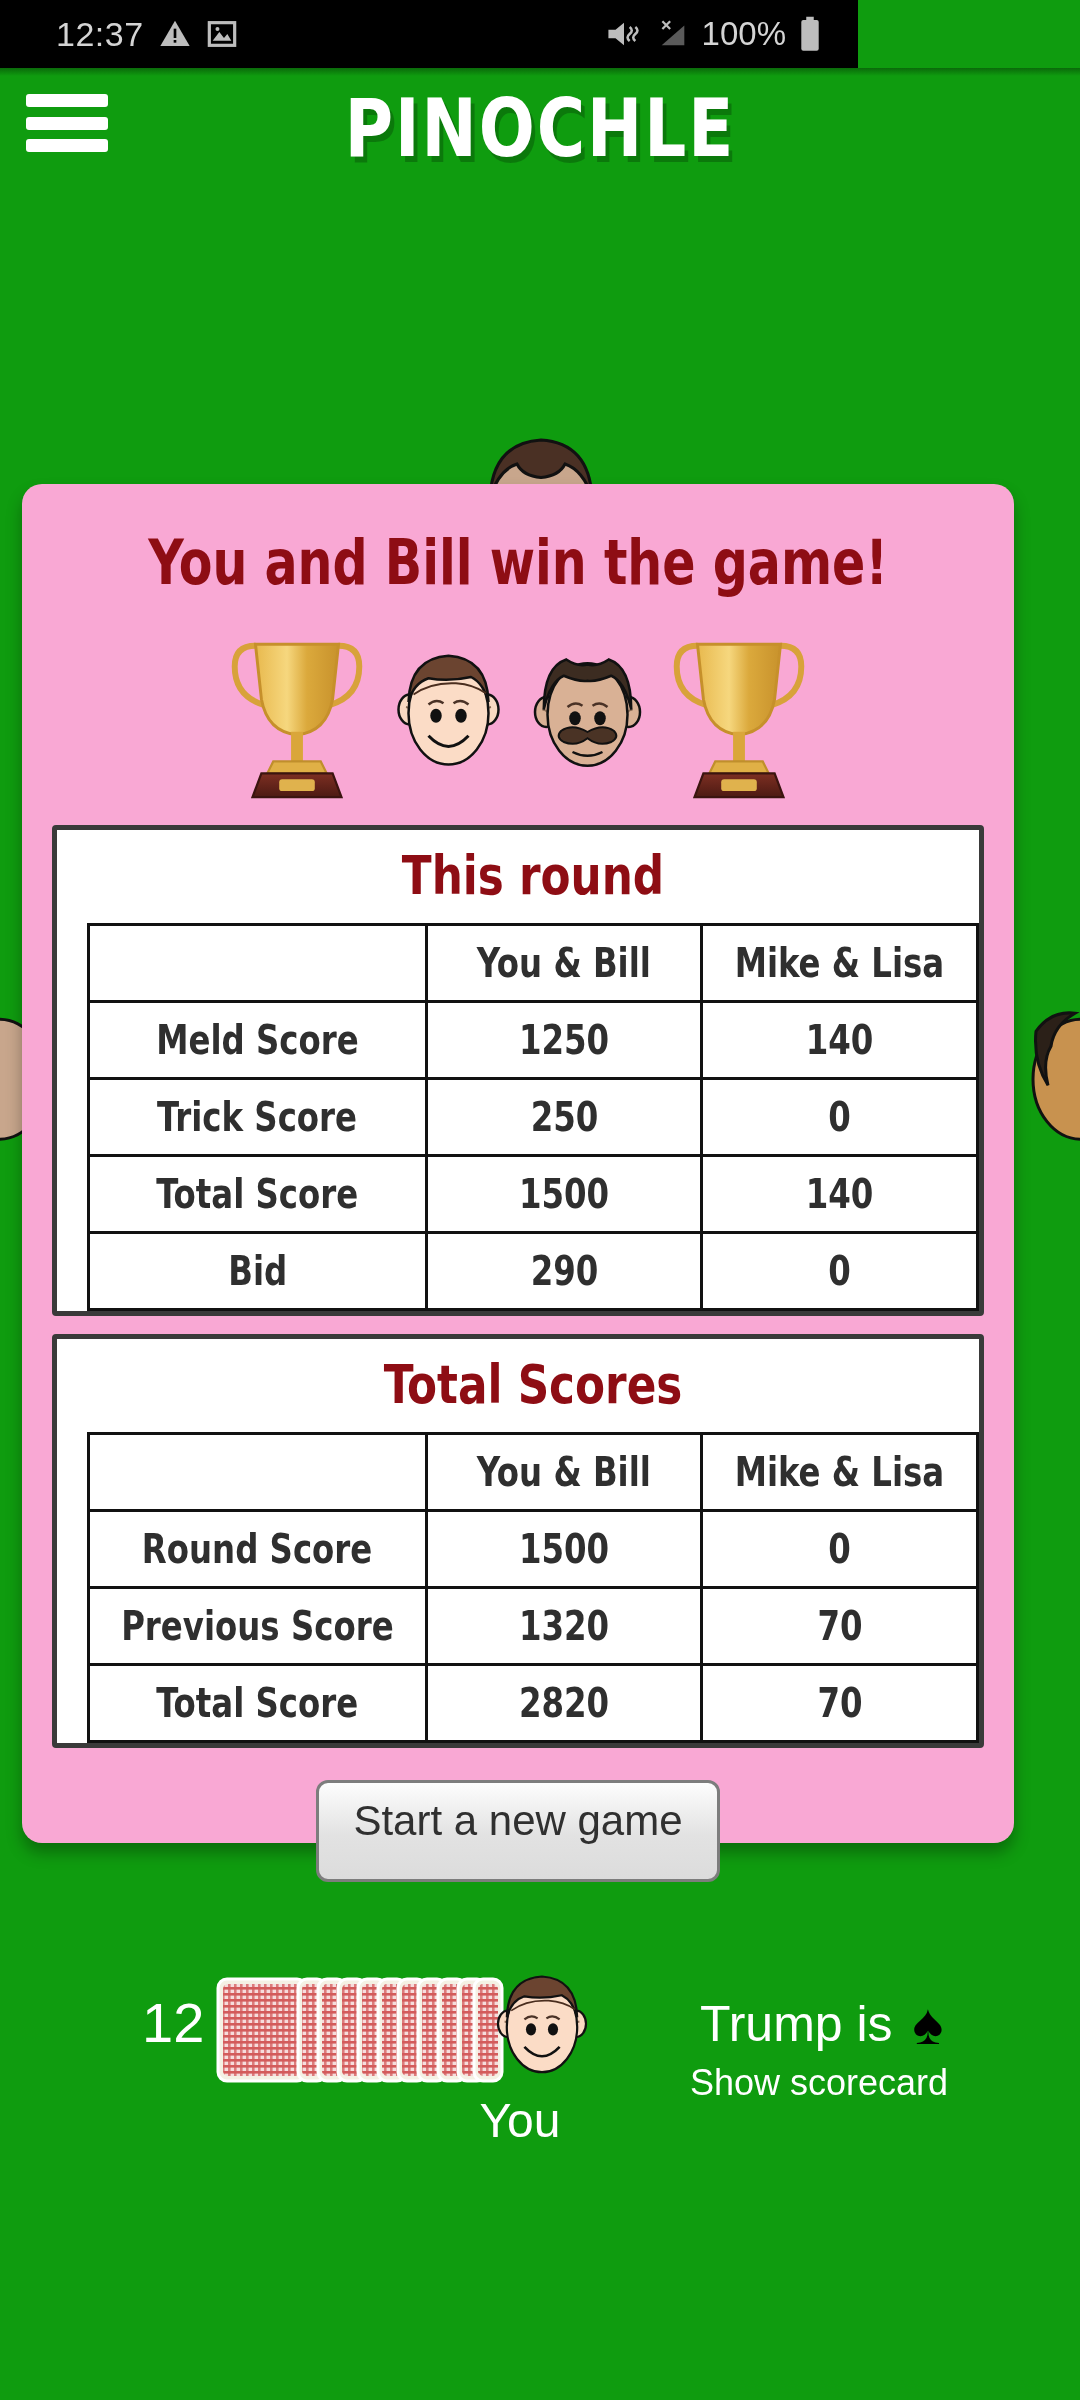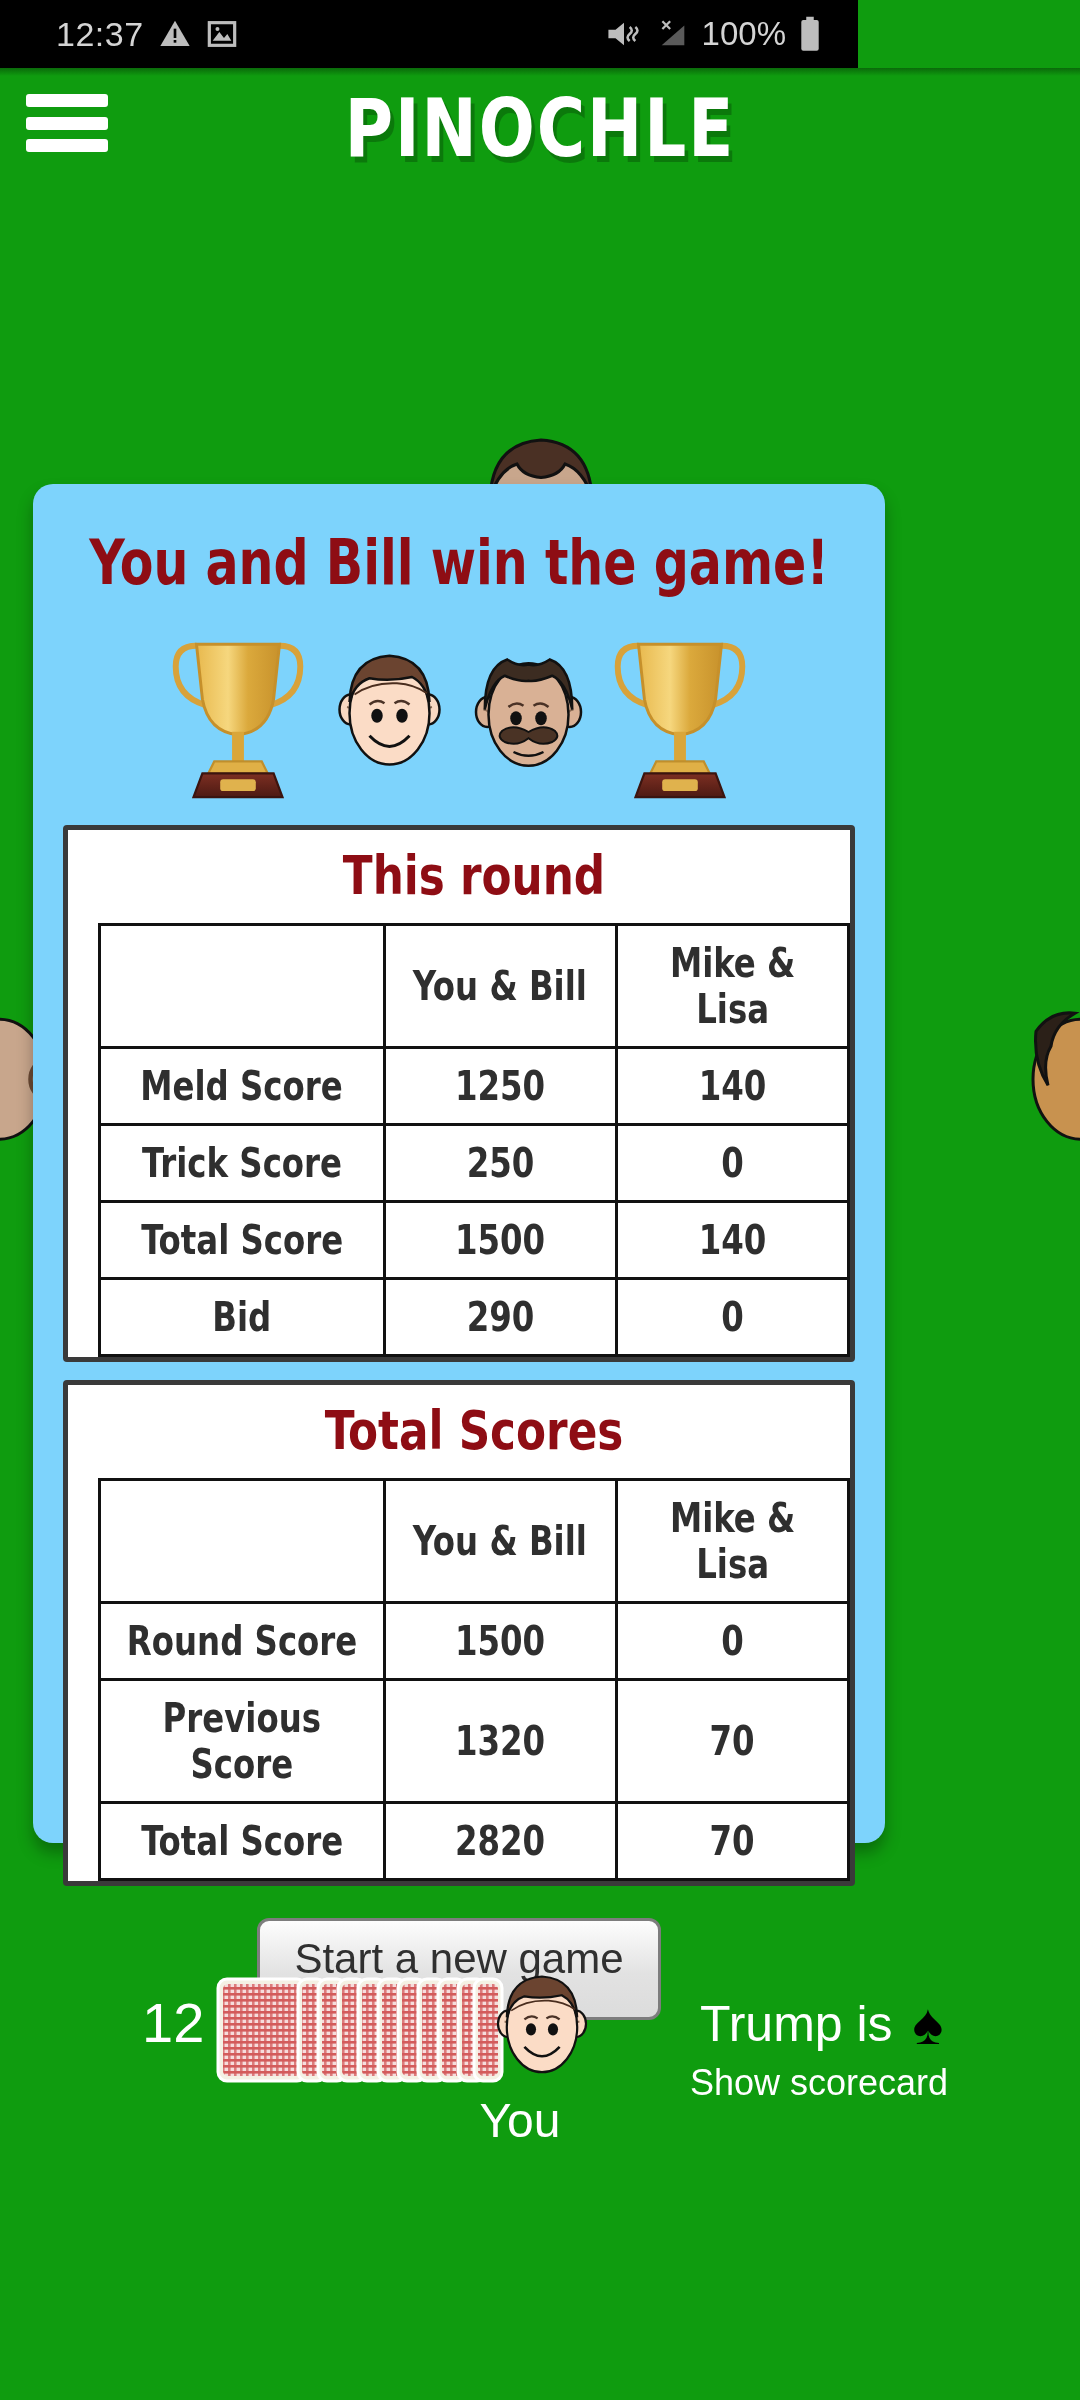--- a/index.html
+++ b/index.html
@@ -59,23 +59,23 @@
     transform: scaleY(1.18) scaleX(0.97);
     transform-origin: center top;
   }
 
   
   .bg-avatar { position: absolute; }
 
   
   #dialog {
     position: absolute;
-    left: 33px; top: 484px;
-    width: 852px; height: 1359px;
-    background: #7dd3fc;
+    left: 22px; top: 484px;
+    width: 992px; height: 1359px;
+    background: #f9a8d4;
     border-radius: 20px;
     box-shadow: 0 10px 16px rgba(0,0,0,0.30);
   }
   #dlg-title {
     margin-top: 42px;
     text-align: center;
     font-family: "DejaVu Sans Condensed", "Liberation Sans Narrow", "Liberation Sans", sans-serif;
     font-weight: 700;
     font-size: 62px;
     color: #8e0d14;

